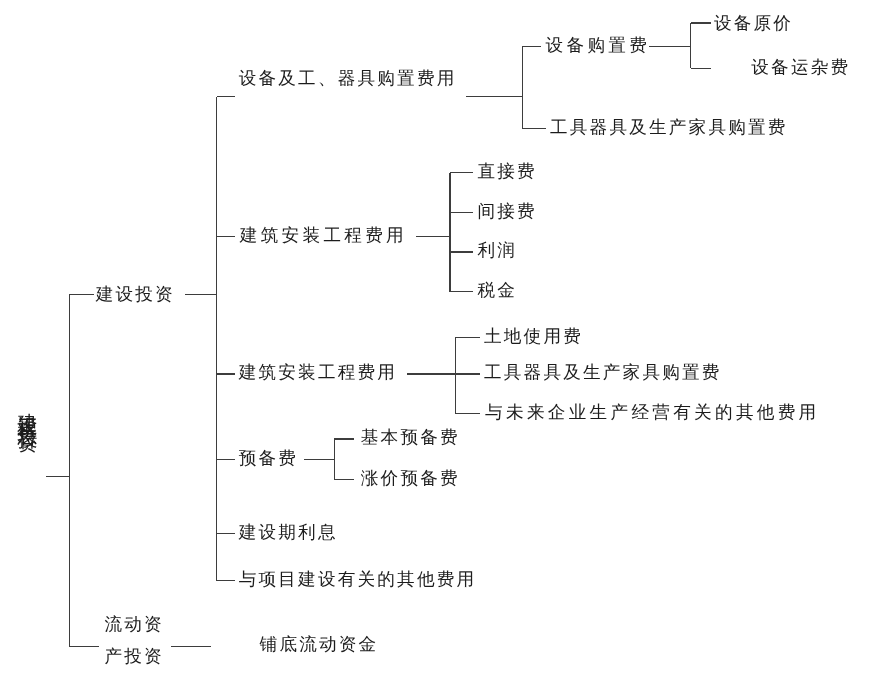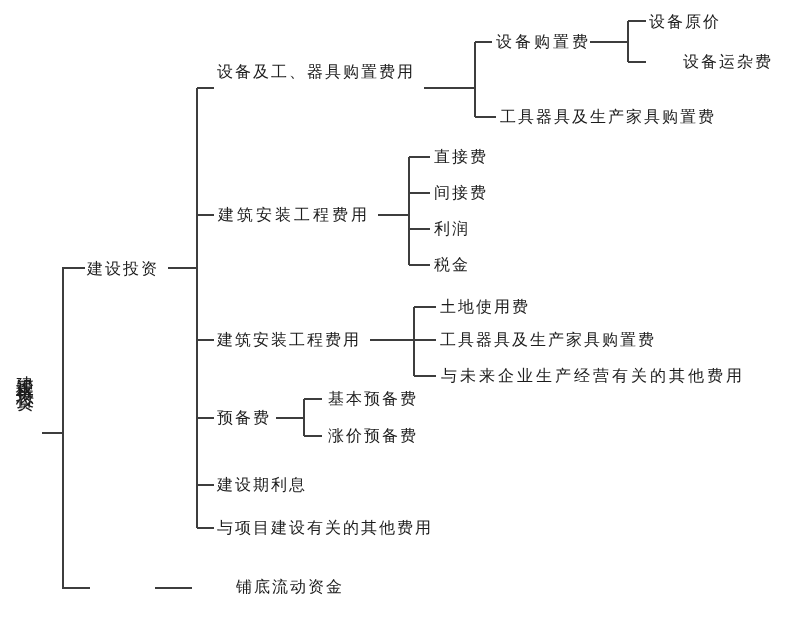--- a/index.html
+++ b/index.html
@@ -98,20 +98,22 @@
     <path d="M304,399 V436"></path>
     <path d="M304,399 H322"></path>
     <path d="M304,436 H322"></path>
 
     <path d="M155,588 H192"></path>
   </svg>
 
   <div class="root-lbl">建设工程总投资</div>
 
   <div class="lbl" style="left:87px; top:260px;">建设投资</div>
+  <div class="wrap2" style="left:95px; top:554px;">流动资
+产投资</div>
 
   <div class="lbl" style="left:217px; top:63px;">设备及工、器具购置费用</div>
   <div class="lbl sp3" style="left:218px; top:206px;text-align:center;">建筑安装工程费用</div>
   <div class="lbl" style="left:217px; top:331px;">建筑安装工程费用</div>
   <div class="lbl" style="left:217px; top:409px;">预备费</div>
   <div class="lbl" style="left:217px; top:476px;">建设期利息</div>
   <div class="lbl" style="left:217px; top:519px;">与项目建设有关的其他费用</div>
 
   <div class="lbl sp3" style="left:496px; top:33px;">设备购置费</div>
   <div class="lbl" style="left:500px; top:108px;">工具器具及生产家具购置费</div>

